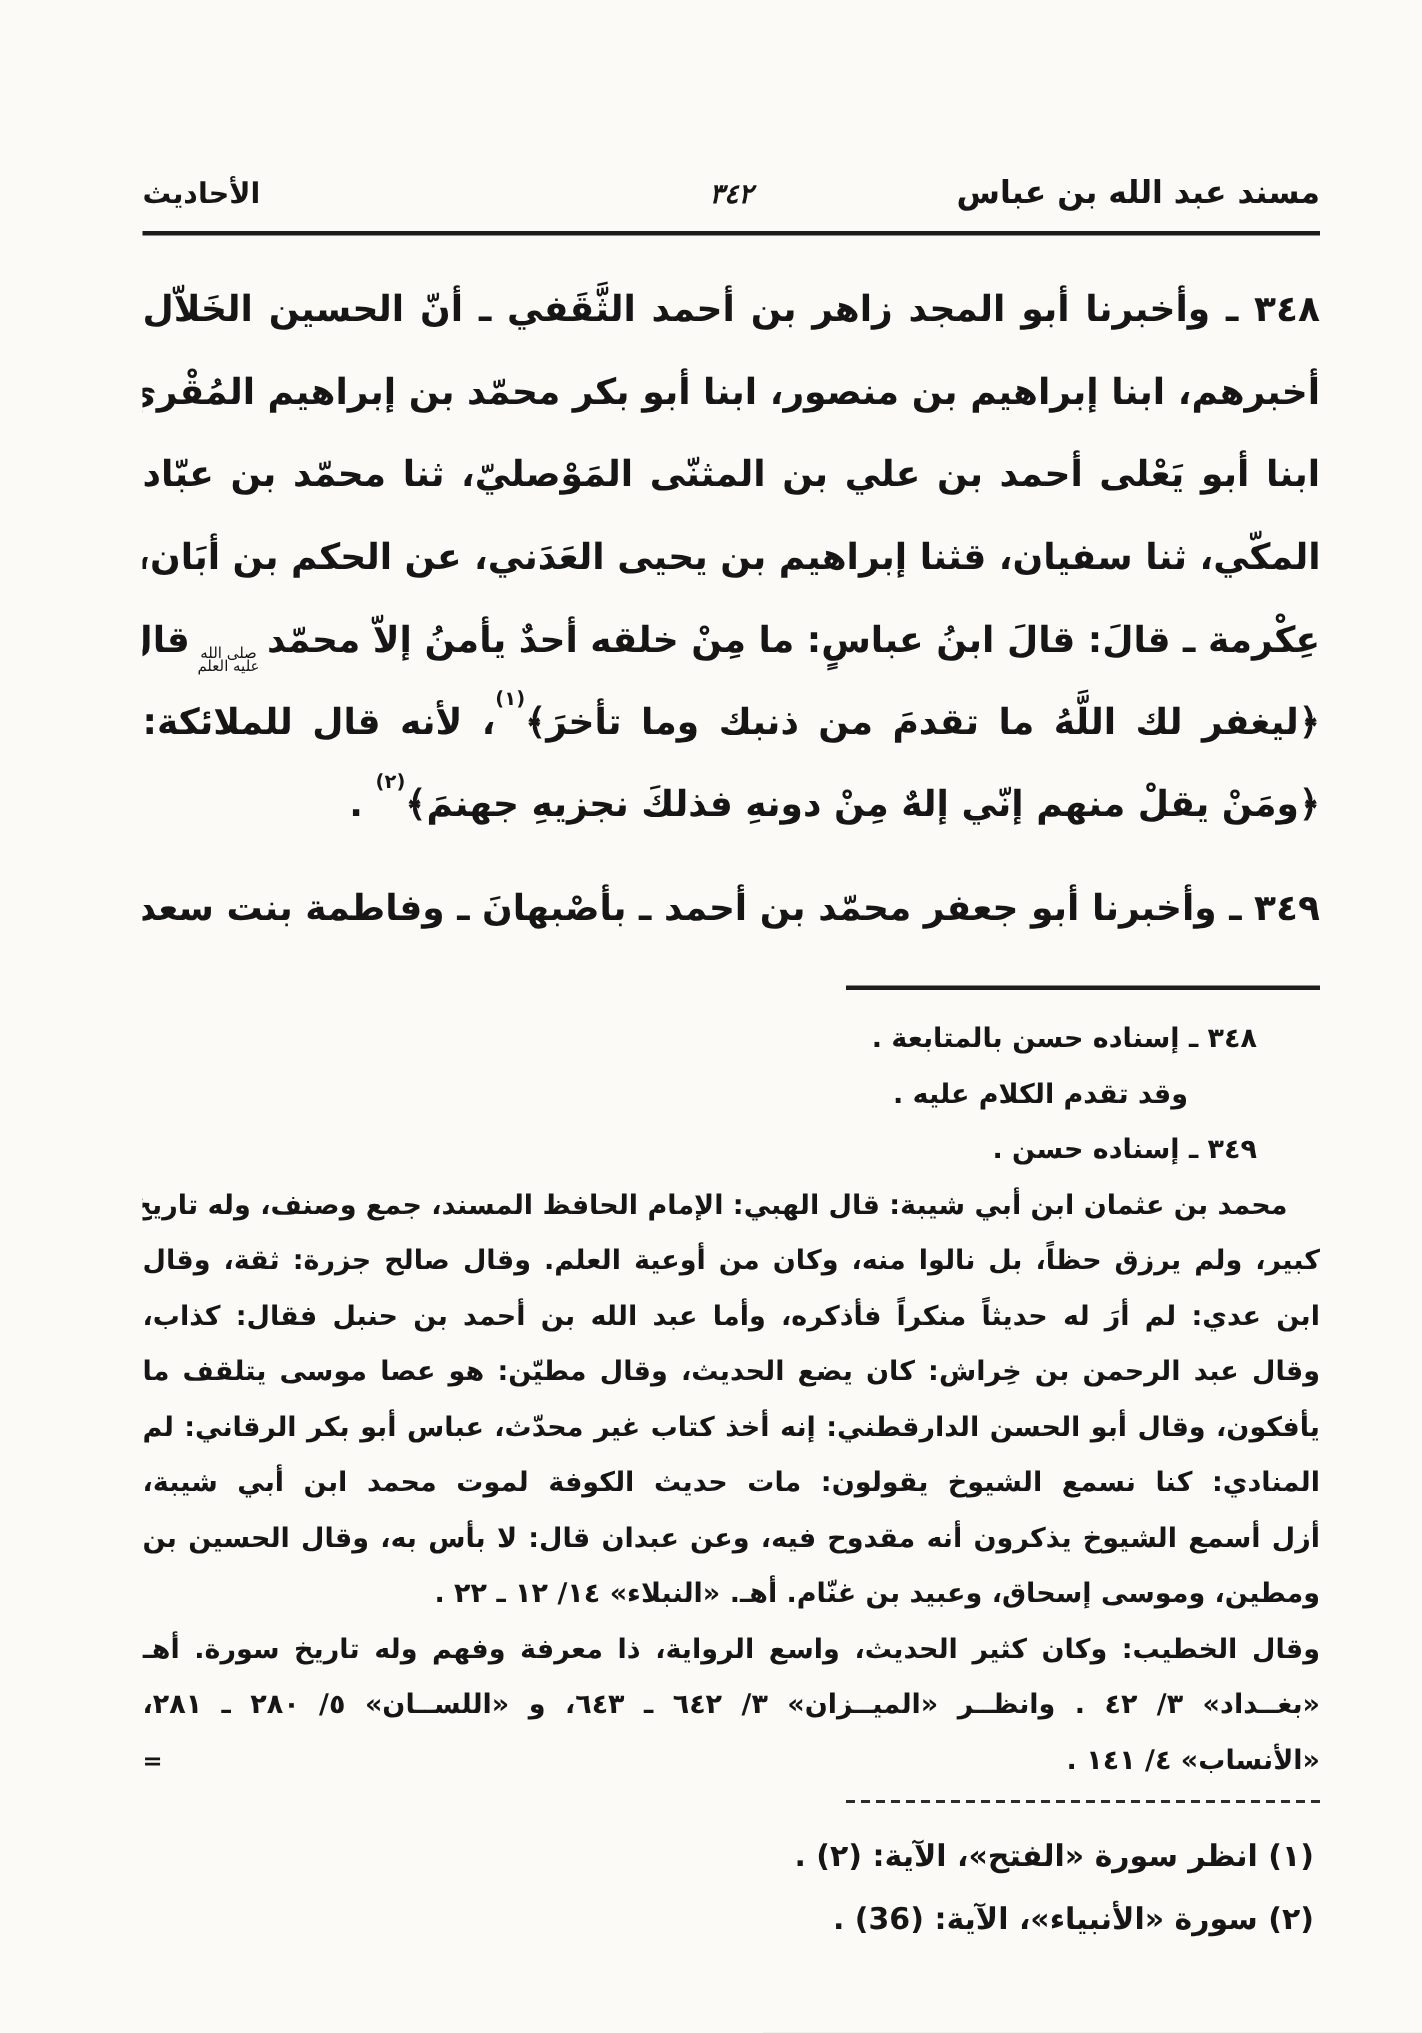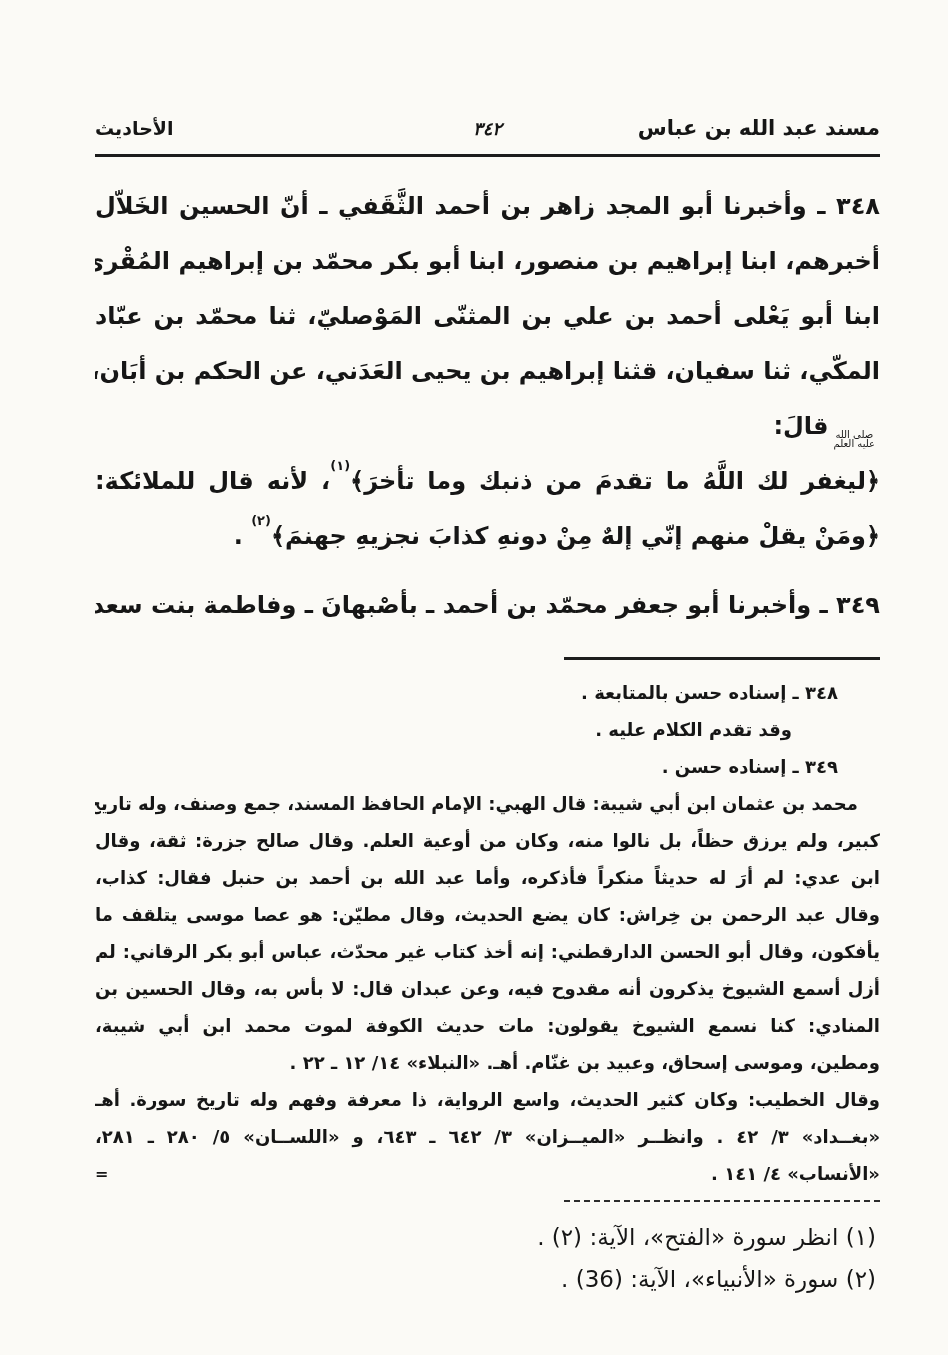--- a/index.html
+++ b/index.html
@@ -69,21 +69,21 @@
   .bio-cite  { text-align: right; }
   .bio-last  { display: flex; justify-content: space-between; align-items: center; }
   .cont-mark { font-size: 16px; font-weight: bold; }
 
   
   .refs-sep {
     width: 316px;
     margin-top: 8px;
     border-top: 2px dashed #2c2c2c;
   }
-  .quran-refs { margin-top: 14px; font-size: 23px; font-weight: normal; }
+  .quran-refs { margin-top: 14px; font-size: 20px; font-weight: bold; }
   .rline { line-height: 42px; height: 42px; text-align: right; padding-right: 4px; overflow: hidden; white-space: nowrap; }
 </style>
 </head>
 <body>
 
 <div class="page">
   <div class="content">
 
     <div class="pg-header">
       <span class="h-right">مسند عبد الله بن عباس</span>
@@ -92,50 +92,50 @@
     </div>
     <div class="header-rule"></div>
 
     <div class="main-text">
       <div class="mline just">٣٤٨ ـ وأخبرنا أبو المجد زاهر بن أحمد الثَّقَفي ـ أنّ الحسين الخَلاّل</div>
       <div class="mline just">أخبرهم، ابنا إبراهيم بن منصور، ابنا أبو بكر محمّد بن إبراهيم المُقْريء،</div>
       <div class="mline just">ابنا أبو يَعْلى أحمد بن علي بن المثنّى المَوْصليّ، ثنا محمّد بن عبّاد</div>
       <div class="mline just">المكّي، ثنا سفيان، قثنا إبراهيم بن يحيى العَدَني، عن الحكم بن أبَان، عن</div>
 
       <div class="mline just">
-        <span class="saw">
+        <span>عِكْرمة ـ قالَ: قالَ ابنُ عباسٍ: ما مِنْ خلقه أحدٌ يأمنُ إلاّ محمّد</span><span class="saw">
             <span>صلى الله</span>
             <span>عليه العلم</span>
           </span><span>قالَ:</span>
       </div>
 
       <div class="mline just">
         <span>﴿ليغفر لك اللَّهُ ما تقدمَ من ذنبك وما تأخرَ﴾</span><sup class="fnref">(١)</sup><span>، لأنه قال للملائكة:</span>
       </div>
 
       <div class="mline">
-        <span>﴿ومَنْ يقلْ منهم إنّي إلهٌ مِنْ دونهِ كذابَ نجزيهِ جهنمَ﴾</span><sup class="fnref">(٢)</sup><span> .</span>
+        <span>﴿ومَنْ يقلْ منهم إنّي إلهٌ مِنْ دونهِ فذلكَ نجزيهِ جهنمَ﴾</span><sup class="fnref">(٢)</sup><span> .</span>
       </div>
 
       <div class="mline just h349">٣٤٩ ـ وأخبرنا أبو جعفر محمّد بن أحمد ـ بأصْبهانَ ـ وفاطمة بنت سعد</div>
     </div>
 
     <div class="apparatus-sep"></div>
     <div class="apparatus">
       <div class="fline grade">٣٤٨ ـ إسناده حسن بالمتابعة .</div>
       <div class="fline note">وقد تقدم الكلام عليه .</div>
       <div class="fline grade">٣٤٩ ـ إسناده حسن .</div>
 
       <div class="fline just bio-first">محمد بن عثمان ابن أبي شيبة: قال الهبي: الإمام الحافظ المسند، جمع وصنف، وله تاريخ</div>
       <div class="fline just">كبير، ولم يرزق حظاً، بل نالوا منه، وكان من أوعية العلم. وقال صالح جزرة: ثقة، وقال</div>
       <div class="fline just">ابن عدي: لم أرَ له حديثاً منكراً فأذكره، وأما عبد الله بن أحمد بن حنبل فقال: كذاب،</div>
       <div class="fline just">وقال عبد الرحمن بن خِراش: كان يضع الحديث، وقال مطيّن: هو عصا موسى يتلقف ما</div>
       <div class="fline just">يأفكون، وقال أبو الحسن الدارقطني: إنه أخذ كتاب غير محدّث، عباس أبو بكر الرقاني: لم</div>
+      <div class="fline just">المنادي: كنا نسمع الشيوخ يقولون: مات حديث الكوفة لموت محمد ابن أبي شيبة،</div>
       <div class="fline just">أزل أسمع الشيوخ يذكرون أنه مقدوح فيه، وعن عبدان قال: لا بأس به، وقال الحسين بن</div>
-      <div class="fline just">المنادي: كنا نسمع الشيوخ يقولون: مات حديث الكوفة لموت محمد ابن أبي شيبة،</div>
       <div class="fline bio-cite">ومطين، وموسى إسحاق، وعبيد بن غنّام. أهـ. «النبلاء» ١٤/ ١٢ ـ ٢٢ .</div>
       <div class="fline just">وقال الخطيب: وكان كثير الحديث، واسع الرواية، ذا معرفة وفهم وله تاريخ سورة. أهـ</div>
       <div class="fline just">«بغــداد» ٣/ ٤٢ . وانظــر «الميــزان» ٣/ ٦٤٢ ـ ٦٤٣، و «اللســان» ٥/ ٢٨٠ ـ ٢٨١،</div>
       <div class="fline bio-last">
         <span>«الأنساب» ٤/ ١٤١ .</span>
         <span class="cont-mark">=</span>
       </div>
     </div>
 
     <div class="refs-sep"></div>

